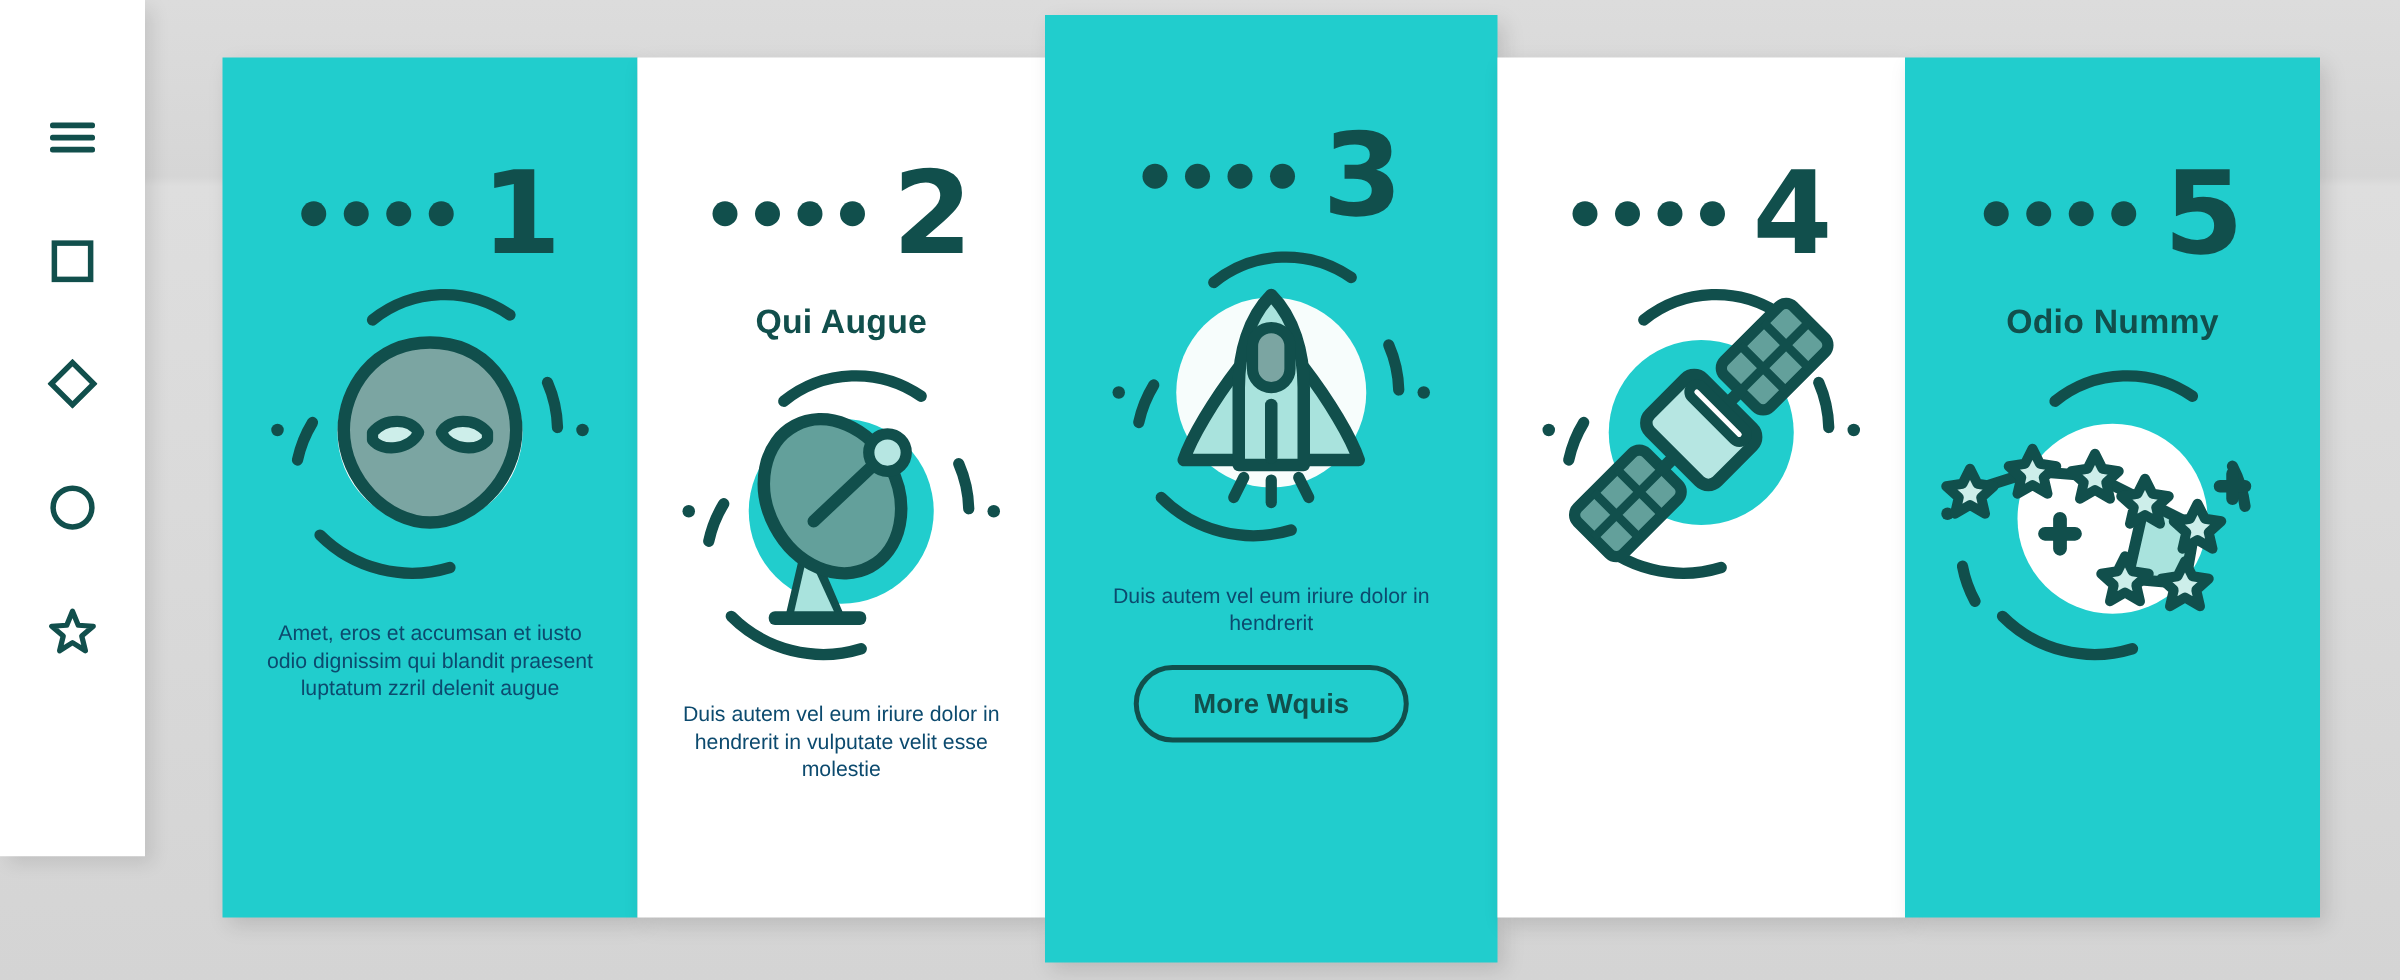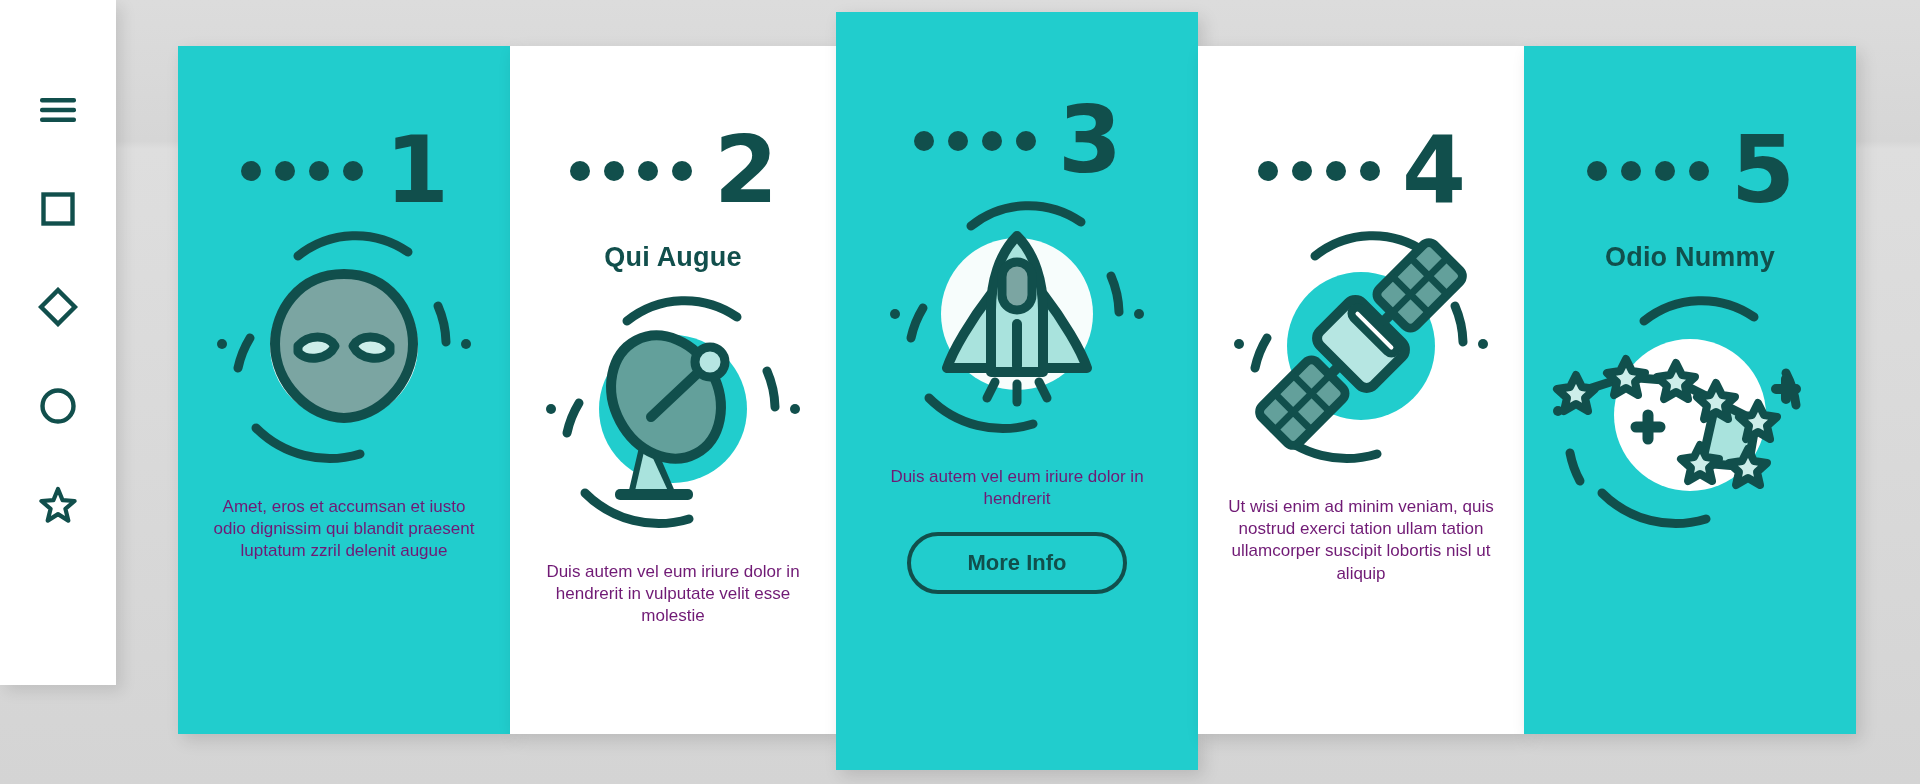--- a/index.html
+++ b/index.html
@@ -60,21 +60,21 @@
     font-size:27px;font-weight:700;color:#114f4c;
     text-align:center;letter-spacing:.2px;
     width:100%;
   }
   .art{
     position:relative;width:100%;height:250px;
     display:flex;align-items:center;justify-content:center;
   }
   .art svg{display:block;}
   .body-text{
-    font-size:17px;line-height:1.32;color:#701a75;
+    font-size:17px;line-height:1.32;color:#0c4a6e;
     text-align:center;width:84%;
     font-weight:400;
   }
   .cta{
     margin-top:22px;
     border:4px solid #114f4c;
     border-radius:34px;
     color:#114f4c;
     font-size:22px;font-weight:700;
     padding:14px 0;
@@ -233,21 +233,21 @@
           <path d="M150 134 L150 176" fill="none" stroke="#114f4c" stroke-width="10" stroke-linecap="round"></path>
 
           <path d="M128 192 L120 208" fill="none" stroke="#114f4c" stroke-width="9" stroke-linecap="round"></path>
           <path d="M150 194 L150 212" fill="none" stroke="#114f4c" stroke-width="9" stroke-linecap="round"></path>
           <path d="M172 192 L180 208" fill="none" stroke="#114f4c" stroke-width="9" stroke-linecap="round"></path>
         </svg>
       </div>
 
       <div class="body-text" style="margin-top:26px;">Duis autem vel eum iriure dolor in hendrerit</div>
 
-      <div class="cta">More Info</div>
+      <div class="cta">More Wquis</div>
     </div>
   </div>
 
   <div class="panel white shadow" style="left:1198px;top:46px;width:326px;height:688px;">
     <div class="panel-inner">
       <div class="numrow" style="margin-top:88px;">
         <span class="dot"></span>
         <span class="dot"></span>
         <span class="dot"></span>
         <span class="dot"></span>
@@ -274,21 +274,20 @@
             <path d="M220 98 L220 150 M246 98 L246 150 M194 124 L272 124" stroke="#114f4c" stroke-width="7"></path>
 
             <path d="M106 124 L124 124 M176 124 L194 124" stroke="#114f4c" stroke-width="10" stroke-linecap="round"></path>
 
             <rect x="120" y="86" width="60" height="76" rx="10" fill="#b6e6e2" stroke="#114f4c" stroke-width="10"></rect>
             <rect x="163" y="94" width="12" height="60" rx="6" fill="#ffffff" stroke="#114f4c" stroke-width="8"></rect>
           </g>
         </svg>
       </div>
 
-      <div class="body-text" style="margin-top:26px;">Ut wisi enim ad minim veniam, quis nostrud exerci tation ullam tation ullamcorper suscipit lobortis nisl ut aliquip</div>
     </div>
   </div>
 
   <div class="panel teal shadow" style="left:1524px;top:46px;width:332px;height:688px;">
     <div class="panel-inner">
       <div class="numrow" style="margin-top:88px;">
         <span class="dot"></span>
         <span class="dot"></span>
         <span class="dot"></span>
         <span class="dot"></span>

